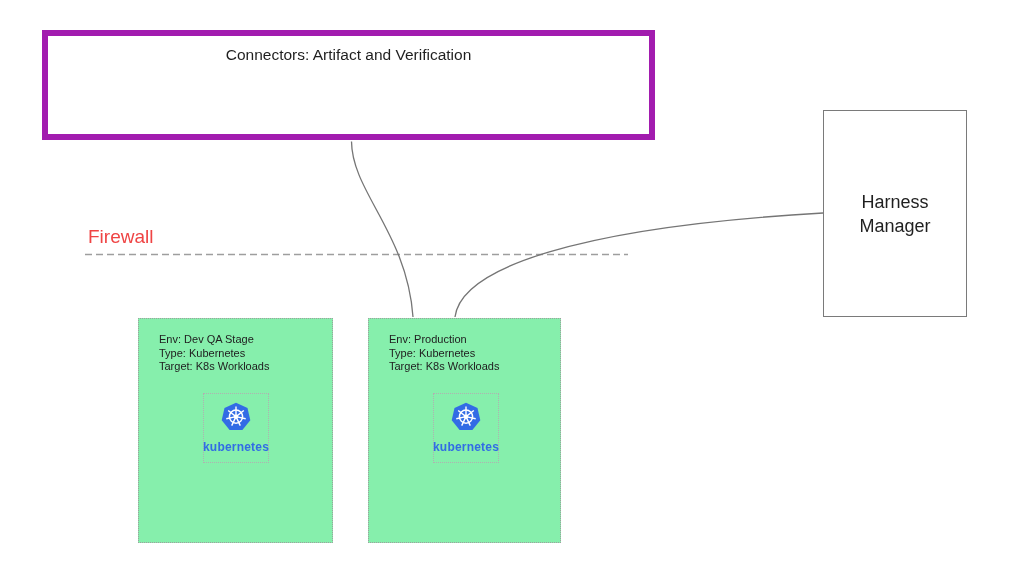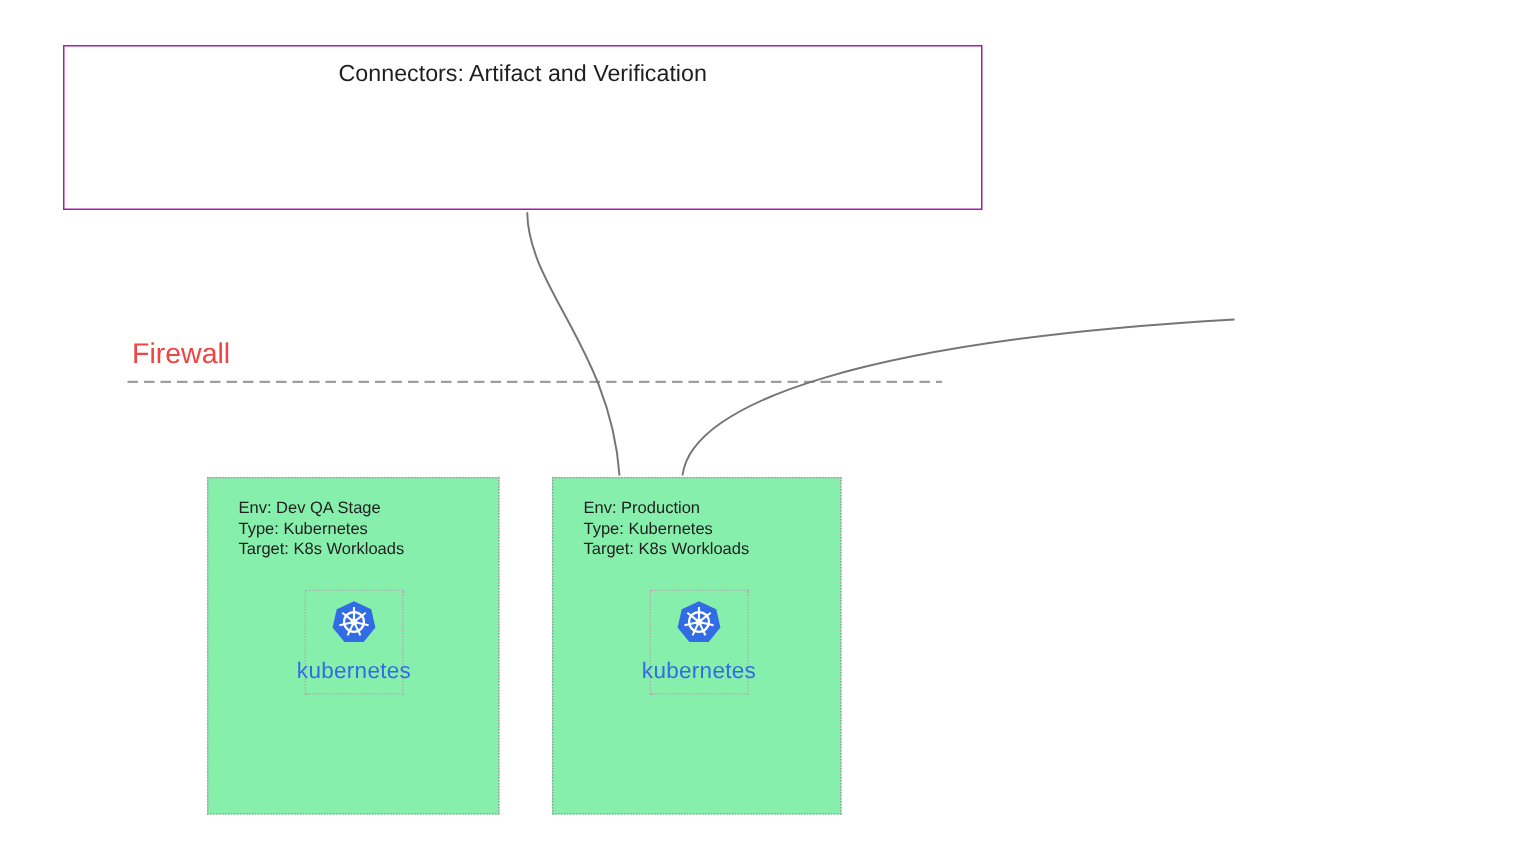--- a/index.html
+++ b/index.html
@@ -18,21 +18,21 @@
   .wire-layer {
     position: absolute;
     left: 0; top: 0;
     width: 1024px; height: 571px;
     pointer-events: none;
   }
   .connectors-box {
     position: absolute;
     left: 42px; top: 30px;
     width: 613px; height: 110px;
-    border: 1px solid #a21caf;
+    border: 6px solid #a21caf;
     background: #ffffff;
     box-sizing: border-box;
   }
   .connectors-title {
     margin-top: 10px;
     text-align: center;
     font-size: 15.5px;
     color: #1f1f1f;
   }
   .harness-box {
@@ -83,41 +83,44 @@
     width: 66px; height: 70px;
     border: 1.5px dotted #b0b0b0;
     box-sizing: border-box;
     display: flex;
     flex-direction: column;
     align-items: center;
     justify-content: center;
     gap: 4px;
   }
   .k8s-label {
-    font-size: 15px;
-    font-weight: normal;
+    font-size: 12px;
+    font-weight: bold;
     color: #326CE5;
     letter-spacing: 0.2px;
   }
 </style>
 </head>
 <body>
 
 <div class="canvas">
 
   <svg class="wire-layer" viewBox="0 0 1024 571">
     <line x1="85" y1="254.5" x2="628" y2="254.5" stroke="#9e9e9e" stroke-width="1.5" stroke-dasharray="7 4"></line>
     <path d="M 351.5 141.5 C 352 192, 407 233, 413 317" fill="none" stroke="#757575" stroke-width="1.3"></path>
     <path d="M 455 317 C 461 268, 578 227, 823 213" fill="none" stroke="#757575" stroke-width="1.3"></path>
   </svg>
 
   <div class="connectors-box">
     <div class="connectors-title">Connectors: Artifact and Verification</div>
   </div>
 
+  <div class="harness-box">
+    <div class="harness-label">Harness Manager</div>
+  </div>
 
   <div class="firewall-label">Firewall</div>
 
   <div class="cluster-box left">
     <div class="cluster-meta">
       <div>Env: Dev QA Stage</div>
       <div>Type: Kubernetes</div>
       <div>Target: K8s Workloads</div>
     </div>
     <div class="k8s-tile">

